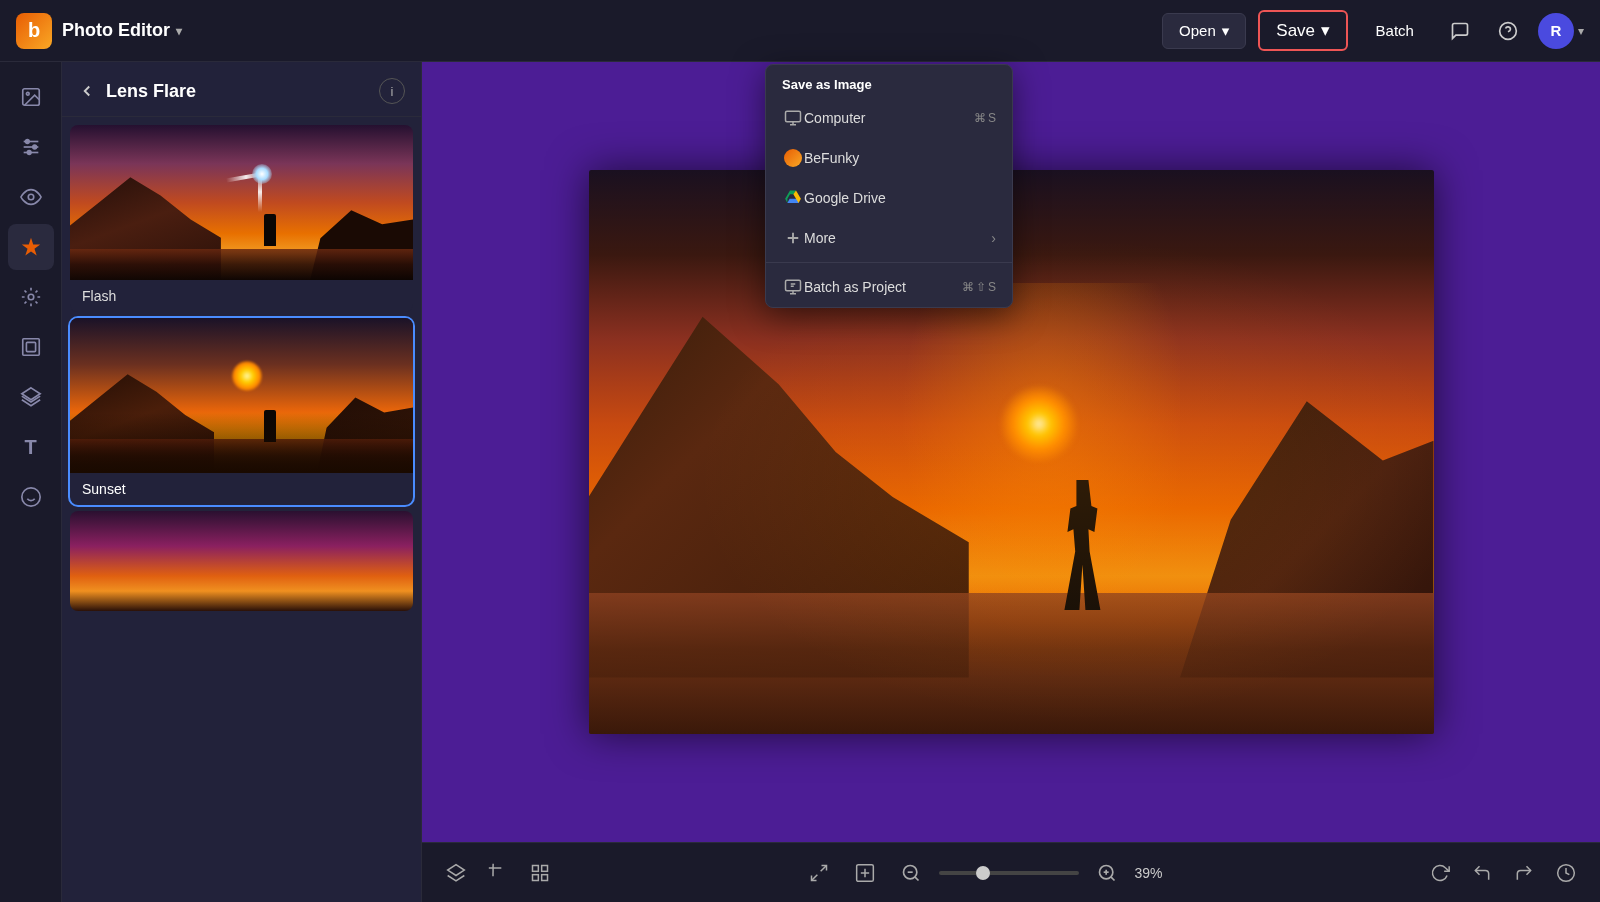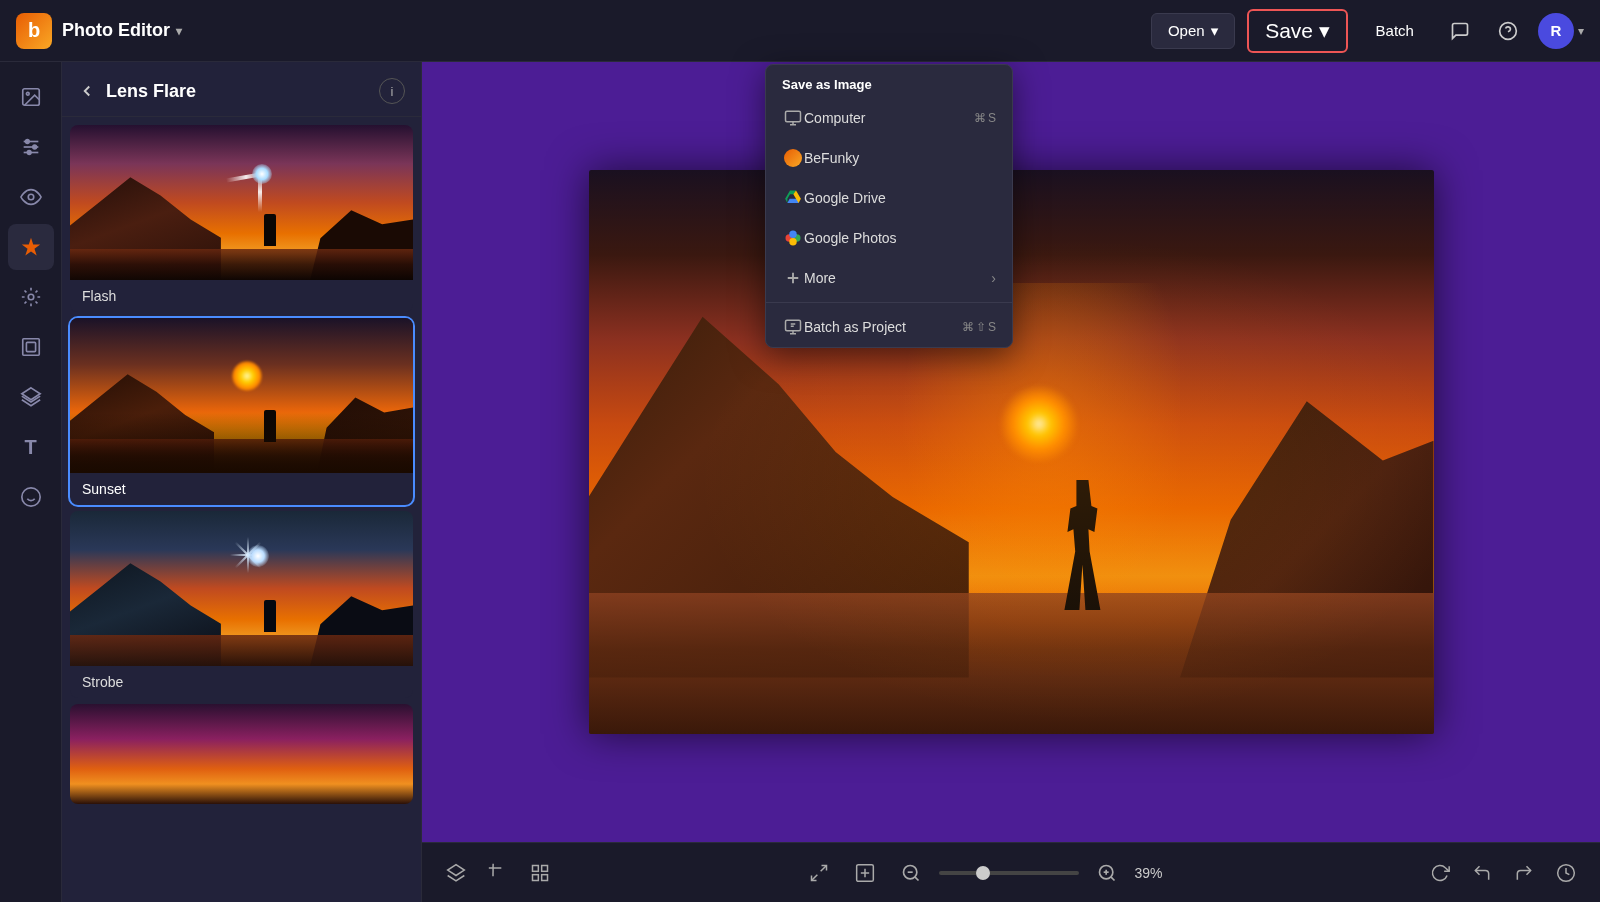--- a/index.html
+++ b/index.html
@@ -44,21 +44,21 @@
       font-size: 15px;
       display: flex; align-items: center; gap: 6px;
     }
     .btn-save {
       background: transparent;
       border: 2px solid #e55;
       color: #fff;
       padding: 8px 16px;
       border-radius: 6px;
       cursor: pointer;
-      font-size: 21px;
+      font-size: 17px;
       display: flex; align-items: center; gap: 6px;
     }
     .btn-batch {
       background: transparent;
       border: none;
       color: #fff;
       padding: 8px 16px;
       border-radius: 6px;
       cursor: pointer;
       font-size: 15px;
@@ -550,37 +550,20 @@
 
           <div style="position:absolute;top:28%;right:44%;width:30px;height:30px;background:radial-gradient(circle,#fff7a0,#ffcc00 30%,#ff8800 60%,transparent 80%);border-radius:50%;filter:blur(1px)"></div>
 
           <div style="position:absolute;bottom:20%;right:40%;width:12px;height:32px;background:#0a0604;border-radius:2px 2px 0 0"></div>
         </div>
         <div class="effect-label">
           <span>Sunset</span>
         </div>
       </div>
 
-      <div class="effect-item">
-        <div class="effect-thumb thumb-strobe" style="height:155px;position:relative;background:linear-gradient(180deg,#1a2838 0%,#2a3858 25%,#c04a20 50%,#e87000 70%,#f09820 82%,#2a1008 100%);">
-          <div style="position:absolute;bottom:0;left:0;width:44%;height:78%;background:linear-gradient(160deg,#0a1018,#1a2838,#0a0c14);clip-path:polygon(0 100%,0 55%,20% 35%,40% 15%,60% 30%,80% 50%,100% 65%,100% 100%)"></div>
-          <div style="position:absolute;bottom:0;right:0;width:30%;height:60%;background:#0a0c14;clip-path:polygon(0 100%,10% 55%,40% 25%,70% 40%,100% 35%,100% 100%)"></div>
-          <div style="position:absolute;bottom:0;left:0;right:0;height:20%;background:linear-gradient(180deg,#6a2810,#2a1208);opacity:0.85"></div>
-
-          <div style="position:absolute;top:28%;right:43%;width:36px;height:2px;background:linear-gradient(90deg,transparent,#ddeeff,transparent);opacity:0.95"></div>
-          <div style="position:absolute;top:28%;right:43%;width:36px;height:2px;background:linear-gradient(90deg,transparent,#ddeeff,transparent);opacity:0.95;transform:rotate(45deg)"></div>
-          <div style="position:absolute;top:28%;right:43%;width:36px;height:2px;background:linear-gradient(90deg,transparent,#ddeeff,transparent);opacity:0.95;transform:rotate(90deg)"></div>
-          <div style="position:absolute;top:28%;right:43%;width:36px;height:2px;background:linear-gradient(90deg,transparent,#ddeeff,transparent);opacity:0.95;transform:rotate(135deg)"></div>
-          <div style="position:absolute;top:22%;right:42%;width:22px;height:22px;background:radial-gradient(circle,#fff 0%,#bbddff 40%,transparent 75%);border-radius:50%"></div>
-          <div style="position:absolute;bottom:22%;right:40%;width:12px;height:32px;background:#050810;border-radius:2px 2px 0 0"></div>
-        </div>
-        <div class="effect-label">
-          <span>Strobe</span>
-        </div>
-      </div>
 
 
       <div class="effect-item">
         <div style="height:100px;background:linear-gradient(180deg,#2a1030 0%,#8a2060 35%,#e06010 65%,#f09020 80%,#2a1008 100%);position:relative;">
           
           
           
           
         </div>
       </div>
@@ -725,31 +708,20 @@
     <div class="item-icon">
       <svg width="18" height="18" viewBox="0 0 24 24">
           <path d="M4.5 18.5L1.5 13 8 2h8l-3 5H8L4.5 13l0 0L4.5 18.5z" fill="#0F9D58"></path>
           <path d="M19.5 18.5H4.5L7.5 13h12z" fill="#4285F4"></path>
           <path d="M16 2L22.5 13l-3 5.5L16 13 12.5 7z" fill="#FBBC05"></path>
         </svg>
     </div>
     <span class="item-label">Google Drive</span>
   </div>
 
-  <div class="dropdown-item">
-    <div class="item-icon">
-      <svg width="18" height="18" viewBox="0 0 24 24">
-          <circle cx="7" cy="12" r="5" fill="#EA4335"></circle>
-          <circle cx="17" cy="12" r="5" fill="#34A853"></circle>
-          <circle cx="12" cy="7" r="5" fill="#4285F4"></circle>
-          <circle cx="12" cy="17" r="5" fill="#FBBC05"></circle>
-        </svg>
-    </div>
-    <span class="item-label">Google Photos</span>
-  </div>
 
   <div class="dropdown-item">
     <div class="item-icon icon-more">
       <svg width="18" height="18" viewBox="0 0 24 24" fill="none" stroke="currentColor" stroke-width="2.5">
           <line x1="12" y1="5" x2="12" y2="19"></line>
           <line x1="5" y1="12" x2="19" y2="12"></line>
         </svg>
     </div>
     <span class="item-label">More</span>
     <span class="item-arrow">›</span>

